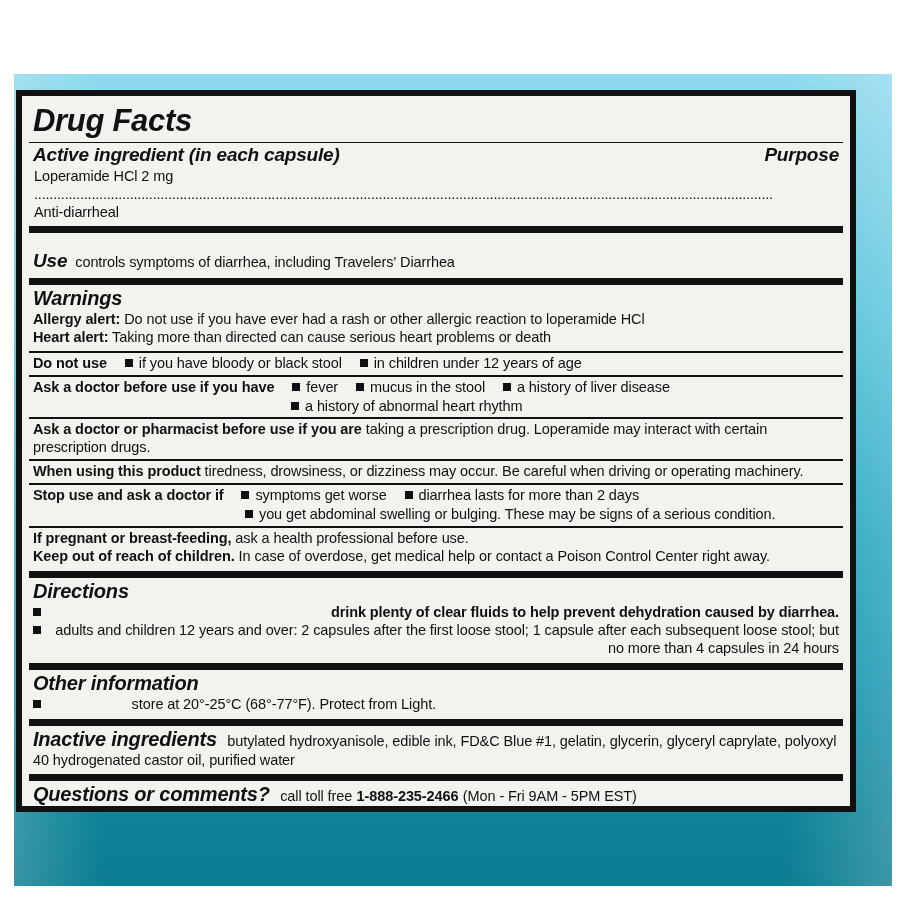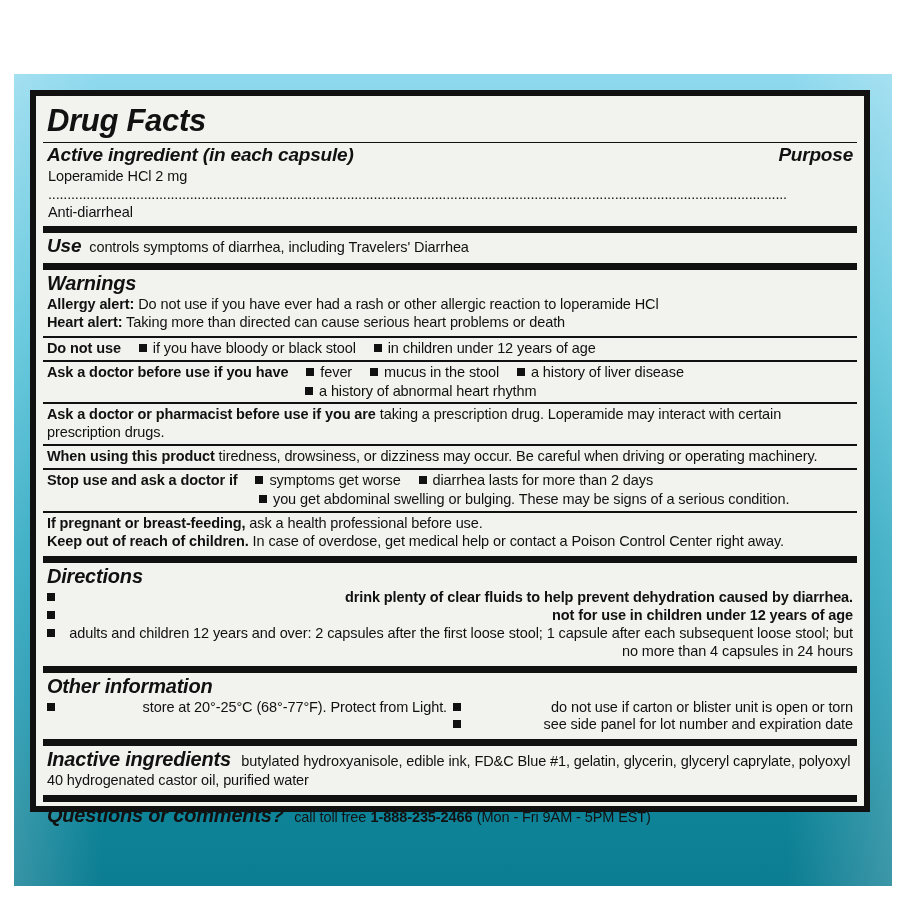--- a/index.html
+++ b/index.html
@@ -37,21 +37,21 @@
                 rgba(255,255,255,.18) 0%,
                 rgba(255,255,255,0) 10%,
                 rgba(255,255,255,0) 88%,
                 rgba(255,255,255,.20) 100%);
     pointer-events: none;
   }
 
   
   #dfl {
     position: absolute;
-    left: 30px;
+    left: 16px;
     top: 90px;
     width: 840px;
     height: 722px;
     background: #f2f2ee;
     border: 6px solid #111111;
     box-sizing: border-box;
     color: #111111;
     padding: 0 7px;
   }
 
@@ -83,21 +83,21 @@
     letter-spacing: -0.2px;
     line-height: 1.15;
   }
   .body-t {
     font-size: 14.5px;
     line-height: 1.23;
     letter-spacing: -0.1px;
   }
   .body-b { font-weight: bold; }
 
-  .row { padding: 3px 4px 3px 4px; text-align: right; }
+  .row { padding: 18px 4px 3px 4px; text-align: right; }
   .row-tight { padding: 2px 4px 2px 4px; }
 
   .flexrow { display: flex; align-items: baseline; }
   .grow { flex: 1 1 auto; }
   .nowrap { white-space: nowrap; }
 
   
   .lead-wrap { display: flex; align-items: baseline; width: 100%; flex-direction: column; }
   .leaders {
     flex: 1 1 auto;
@@ -246,51 +246,37 @@
 
   <div class="thick-bar"></div>
 
   <div class="row-tight">
     <div class="sec-head-lg" style="padding-bottom:1px;">Directions</div>
 
     <div class="bullet-li body-t body-b">
       <span class="bullet"></span>
       <span class="txt">drink plenty of clear fluids to help prevent dehydration caused by diarrhea.</span>
     </div>
-    <div class="bullet-li body-t body-b">
-      <span class="bullet"></span>
-      <span class="txt">not for use in children under 12 years of age</span>
-    </div>
     <div class="bullet-li body-t">
       <span class="bullet"></span>
       <span class="txt">adults and children 12 years and over: 2 capsules after the first loose stool; 1 capsule after each subsequent loose stool; but no more than 4 capsules in 24 hours</span>
     </div>
   </div>
 
   <div class="thick-bar"></div>
 
   <div class="row-tight">
     <div class="sec-head-lg" style="padding-bottom:1px;">Other information</div>
     <div class="two-col">
       <div>
         <div class="bullet-li body-t">
           <span class="bullet"></span>
           <span class="txt">store at 20°-25°C (68°-77°F). Protect from Light.</span>
         </div>
       </div>
-      <div class="col-pad">
-        <div class="bullet-li body-t">
-          <span class="bullet"></span>
-          <span class="txt">do not use if carton or blister unit is open or torn</span>
-        </div>
-        <div class="bullet-li body-t">
-          <span class="bullet"></span>
-          <span class="txt">see side panel for lot number and expiration date</span>
-        </div>
-      </div>
     </div>
   </div>
 
   <div class="thick-bar"></div>
 
   <div class="row-tight">
     <span class="sec-head-lg">Inactive ingredients</span>
     <span class="body-t" style="margin-left:6px;">butylated hydroxyanisole, edible ink, FD&amp;C Blue #1, gelatin, glycerin, glyceryl caprylate, polyoxyl 40 hydrogenated castor oil, purified water</span>
   </div>
 

